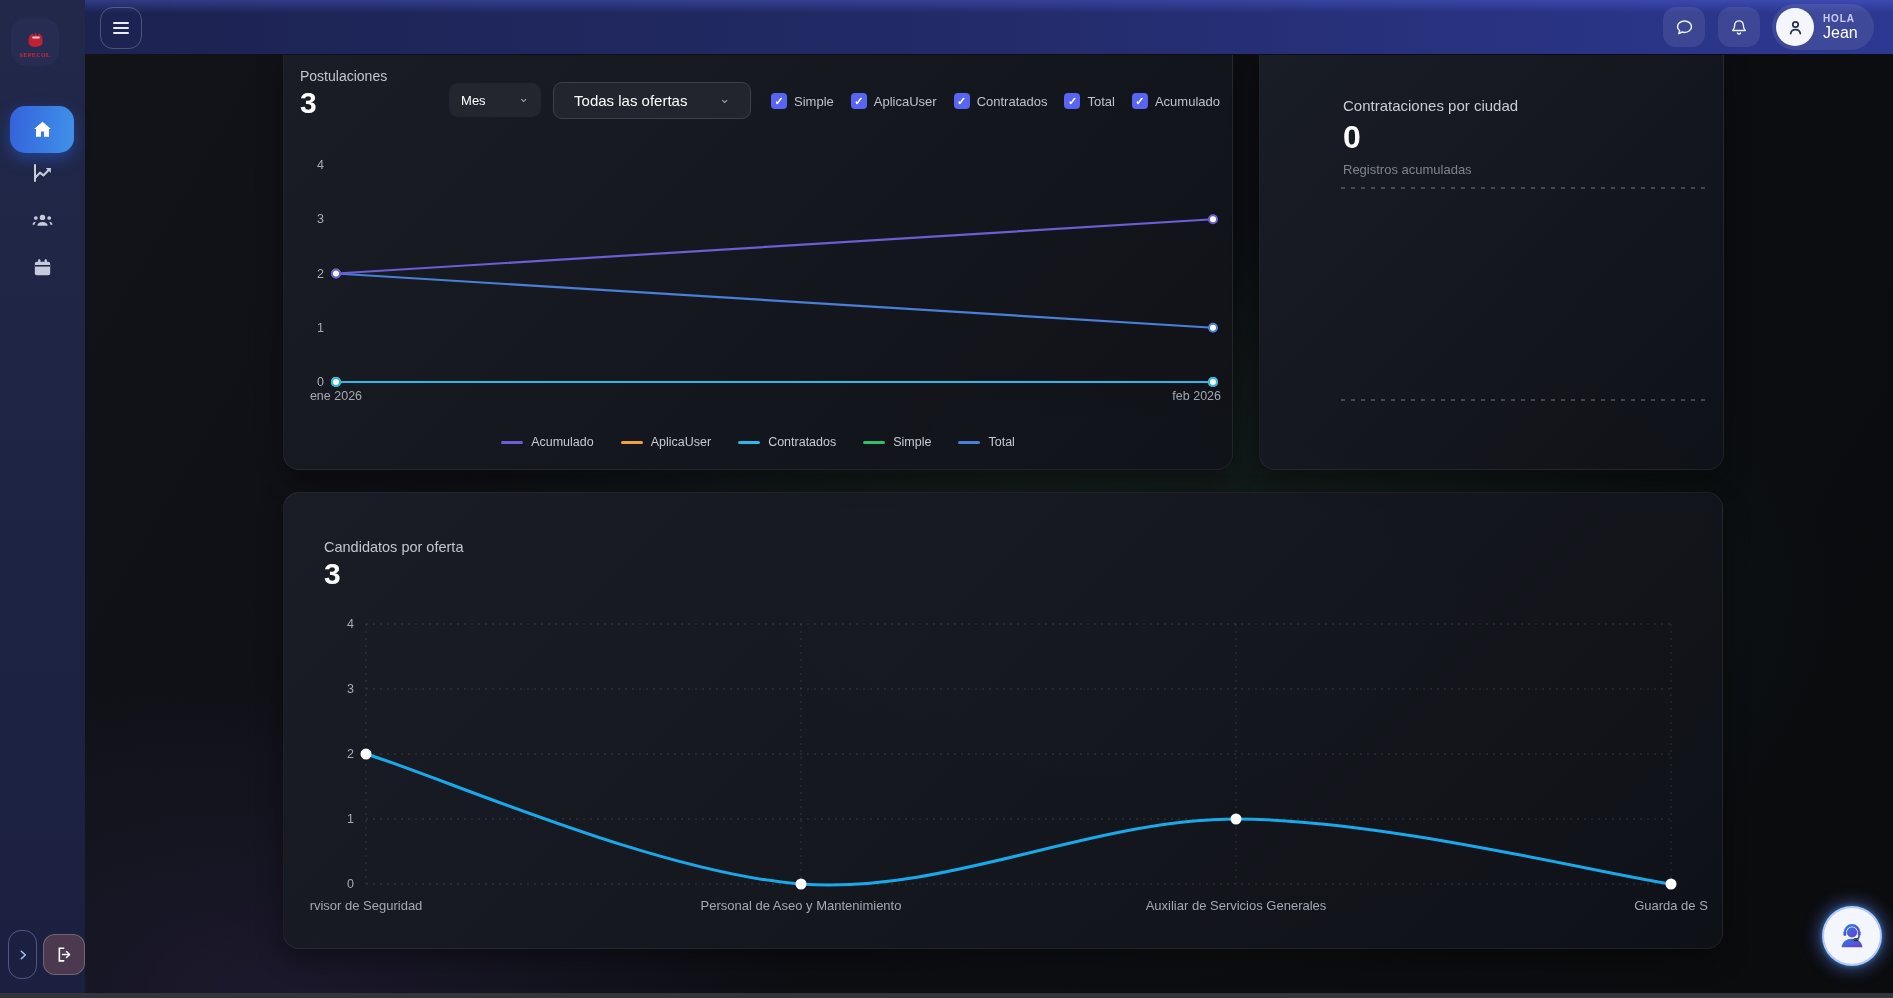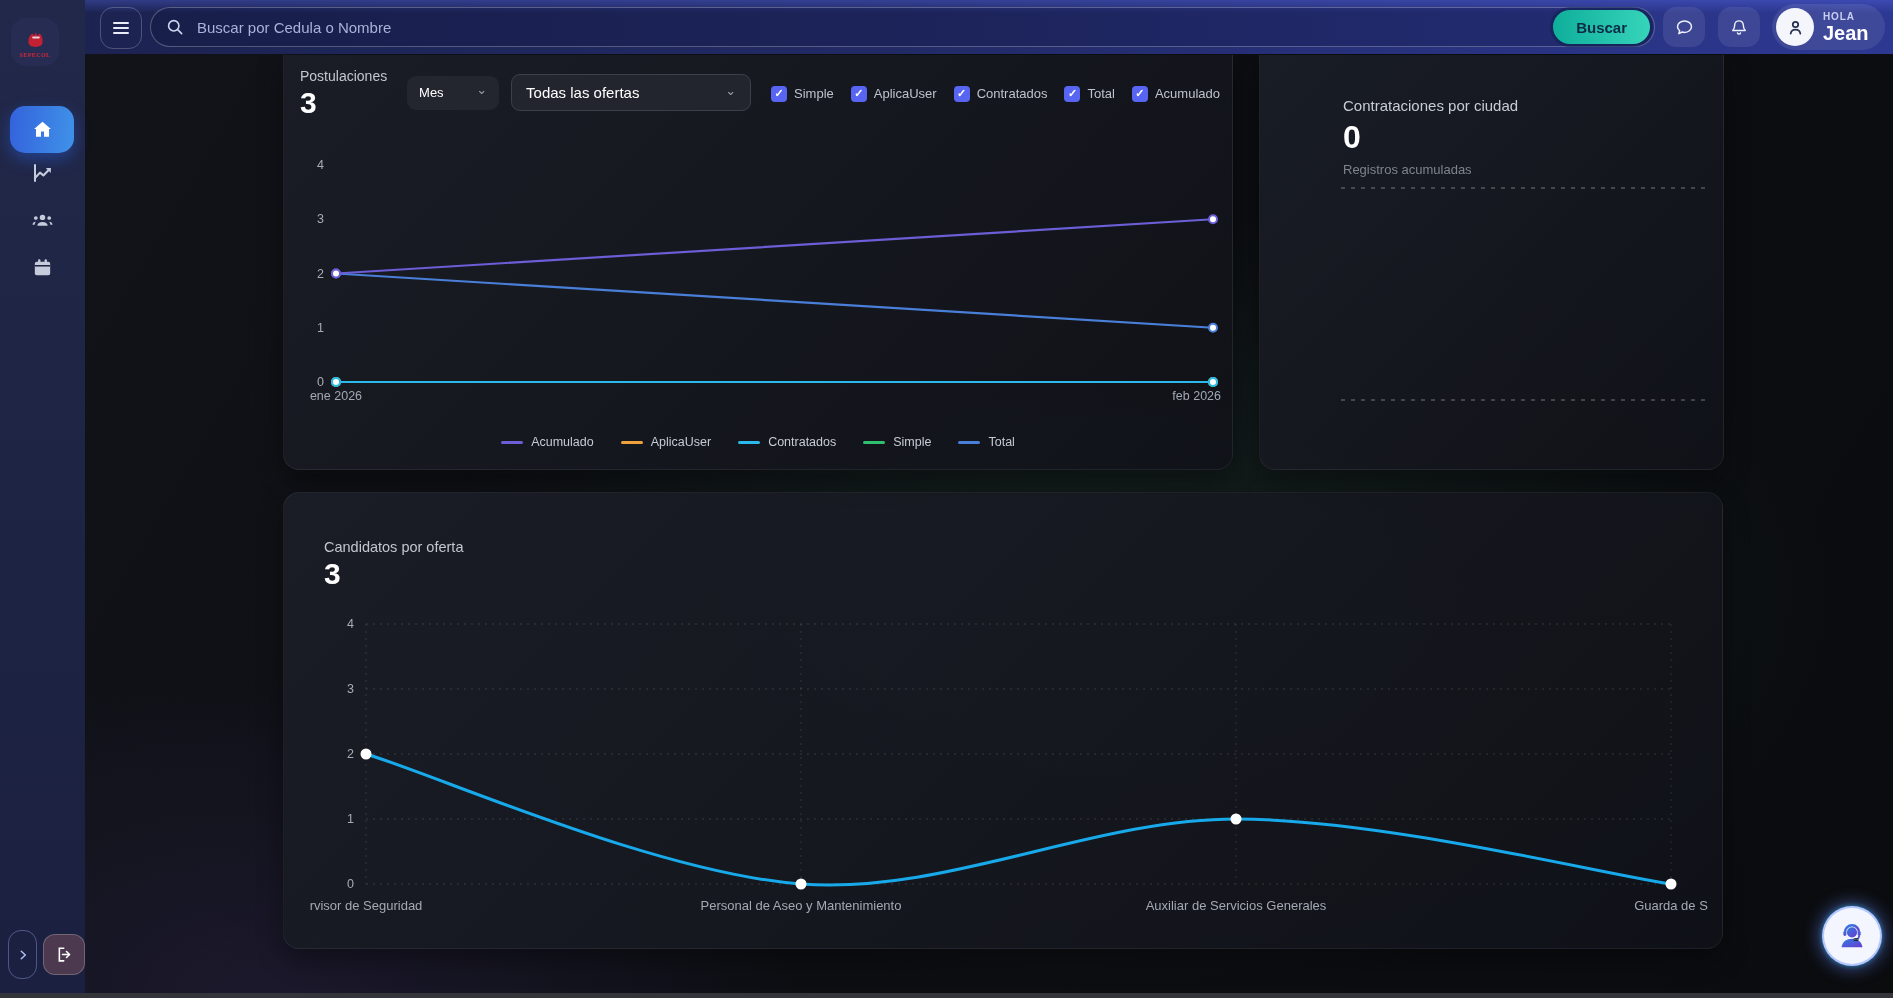--- a/index.html
+++ b/index.html
@@ -36,43 +36,43 @@
   .buscar-btn{position:absolute;right:4px;top:2px;height:34px;padding:0 23px;border:none;border-radius:18px;
        background:linear-gradient(90deg,#0fae9a 0%,#36d4ba 100%);color:#0d2a46;font-weight:bold;font-size:15px;
        font-family:"Liberation Sans",sans-serif;box-shadow:0 0 0 3px rgba(8,30,70,.45);cursor:pointer;}
   .tb-icobtn{position:absolute;top:7px;width:42px;height:40px;border-radius:13px;background:rgba(255,255,255,.085);
        display:flex;align-items:center;justify-content:center;}
   .chat-btn{left:1578px;} .bell-btn{left:1633px;}
   .userpill{position:absolute;left:1687px;top:4px;height:46px;border-radius:24px;background:rgba(255,255,255,.09);
        display:flex;align-items:center;gap:9px;padding:4px 16px 4px 4px;box-sizing:border-box;}
   .avatar{width:38px;height:38px;border-radius:50%;background:#f4f6fc;display:flex;align-items:center;justify-content:center;}
   .hola{font-size:10px;font-weight:bold;color:#c8cef2;letter-spacing:.9px;line-height:1.1;}
-  .uname{font-size:20px;font-weight:bold;color:#fff;line-height:1.1;}
+  .uname{font-size:16px;font-weight:normal;color:#fff;line-height:1.1;}
 
   
   .main{position:absolute;left:85px;top:54px;width:1808px;height:944px;
     background:
       radial-gradient(1000px 560px at 58% 58%, rgba(30,52,42,.55), rgba(0,0,0,0) 70%),
       radial-gradient(760px 460px at 10% 100%, rgba(46,36,76,.42), rgba(0,0,0,0) 70%),
       linear-gradient(120deg,#111319 0%,#0c0e12 55%,#0a0c0e 100%);}
   .card{position:absolute;background:linear-gradient(135deg,rgba(27,30,39,.93),rgba(16,18,24,.92));
         border:1px solid rgba(255,255,255,.055);box-shadow:0 10px 26px rgba(0,0,0,.38);box-sizing:border-box;}
   .card-postulaciones{left:198px;top:1px;width:950px;height:415px;border-radius:0 0 16px 16px;border-top:none;}
   .card-contrataciones{left:1174px;top:1px;width:465px;height:415px;border-radius:0 0 16px 16px;border-top:none;padding-left:45px;}
   .card-candidatos{left:198px;top:438px;width:1440px;height:457px;border-radius:16px;}
 
-  .c1-head{position:absolute;left:16px;top:10px;right:12px;display:flex;align-items:flex-start;}
+  .c1-head{position:absolute;left:16px;top:10px;right:12px;display:flex;align-items:flex-end;}
   .title-block{width:192px;padding-top:3px;}
   .card-title{font-size:14px;color:#c2c6cf;}
   .card-value{font-size:30px;font-weight:bold;color:#fff;line-height:1.05;margin-top:3px;}
   .controls{display:flex;align-items:center;gap:12px;margin-top:9px;}
   .select{display:flex;align-items:center;justify-content:space-between;background:#23262f;border-radius:9px;
           color:#ffffff;box-sizing:border-box;cursor:pointer;}
   .select-mes{width:92px;height:34px;padding:0 12px;font-size:13px;}
-  .select-ofertas{width:240px;height:37px;padding:0 14px;font-size:15px;border:1px solid #3b404c;background:#22252e;}
+  .select-ofertas{width:198px;height:37px;padding:0 20px;font-size:15px;border:1px solid #3b404c;background:#22252e;}
   .chev::after{content:"⌄";color:#99a0ac;font-size:13px;position:relative;top:-3px;}
   .checks{display:flex;align-items:center;gap:17px;margin-left:8px;margin-top:2px;}
   .check{display:flex;align-items:center;gap:7px;font-size:13px;color:#bdc2cc;cursor:pointer;}
   .box{width:16px;height:16px;border-radius:4px;background:#5865f2;display:flex;align-items:center;justify-content:center;}
   .box::after{content:"✓";color:#fff;font-size:11px;font-weight:bold;}
 
   .chart-svg{position:absolute;display:block;}
   #svg-postulaciones{left:0;top:62px;}
   #svg-contrataciones{left:16px;top:122px;}
   #svg-candidatos{left:16px;top:118px;}
@@ -150,28 +150,20 @@
       <path d="M18 12H9.5" stroke="#fff" stroke-width="2" stroke-linecap="round"></path>
     </svg>
   </div>
 </div>
 
 <div class="topbar">
   <div class="hamburger">
     <svg width="18" height="14" viewBox="0 0 18 14">
       <path d="M2 2h14M2 7h14M2 12h14" stroke="#e8ebf8" stroke-width="2" stroke-linecap="round"></path>
     </svg>
-  </div>
-  <div class="searchbar">
-    <svg width="20" height="20" viewBox="0 0 24 24">
-      <circle cx="10.5" cy="10.5" r="6.2" stroke="#cdd5f0" stroke-width="1.9" fill="none"></circle>
-      <path d="M15.2 15.2 20 20" stroke="#cdd5f0" stroke-width="1.9" stroke-linecap="round"></path>
-    </svg>
-    <input type="text" value="" placeholder="Buscar por Cedula o Nombre" style="">
-    <button class="buscar-btn">Buscar</button>
   </div>
   <div class="tb-icobtn chat-btn">
     <svg width="21" height="21" viewBox="0 0 24 24">
       <path d="M12 4.5c4.4 0 8 2.9 8 6.6 0 3.6-3.6 6.5-8 6.5-.9 0-1.8-.1-2.6-.4L5.5 19l1-3.3c-1.6-1.2-2.5-2.8-2.5-4.6 0-3.7 3.6-6.6 8-6.6z" stroke="#eef1fb" stroke-width="1.7" fill="none" stroke-linejoin="round"></path>
     </svg>
   </div>
   <div class="tb-icobtn bell-btn">
     <svg width="20" height="21" viewBox="0 0 24 24">
       <path d="M12 4a5.2 5.2 0 0 0-5.2 5.2c0 4.2-1.6 5.6-2.3 6.4h15c-.7-.8-2.3-2.2-2.3-6.4A5.2 5.2 0 0 0 12 4z" stroke="#eef1fb" stroke-width="1.7" fill="none" stroke-linejoin="round"></path>
       <path d="M10.2 18.6a1.9 1.9 0 0 0 3.6 0" stroke="#eef1fb" stroke-width="1.7" fill="none" stroke-linecap="round"></path>

